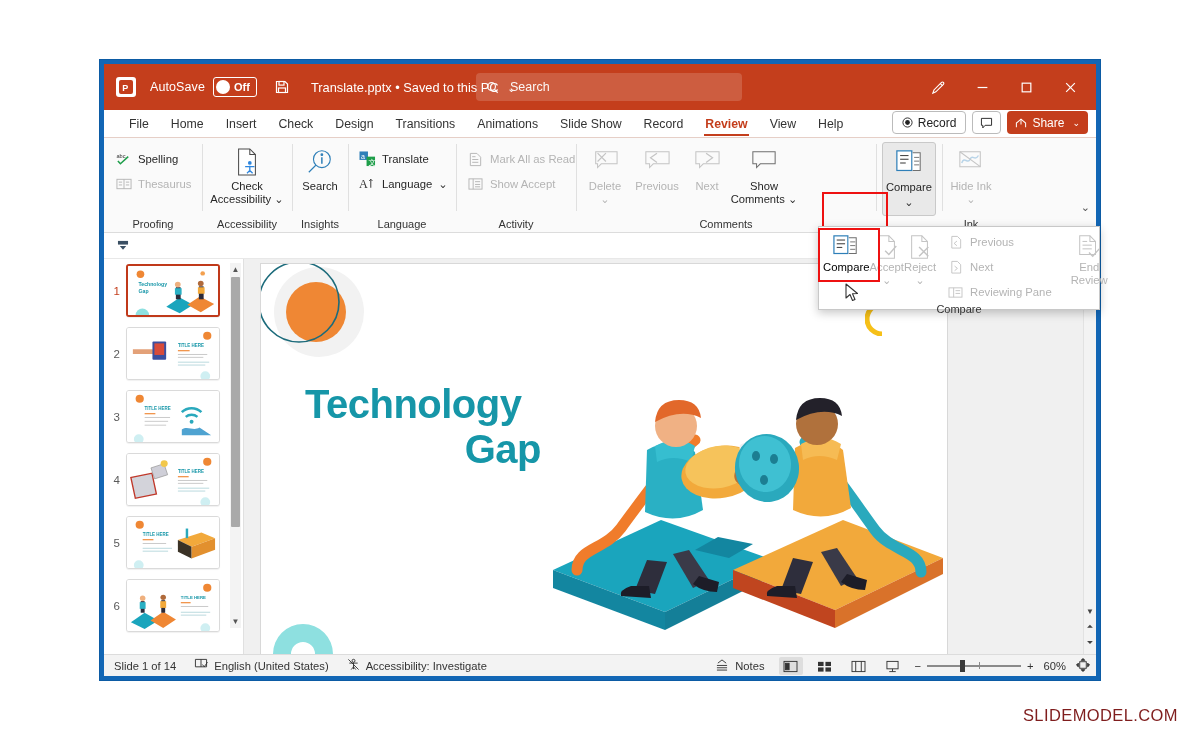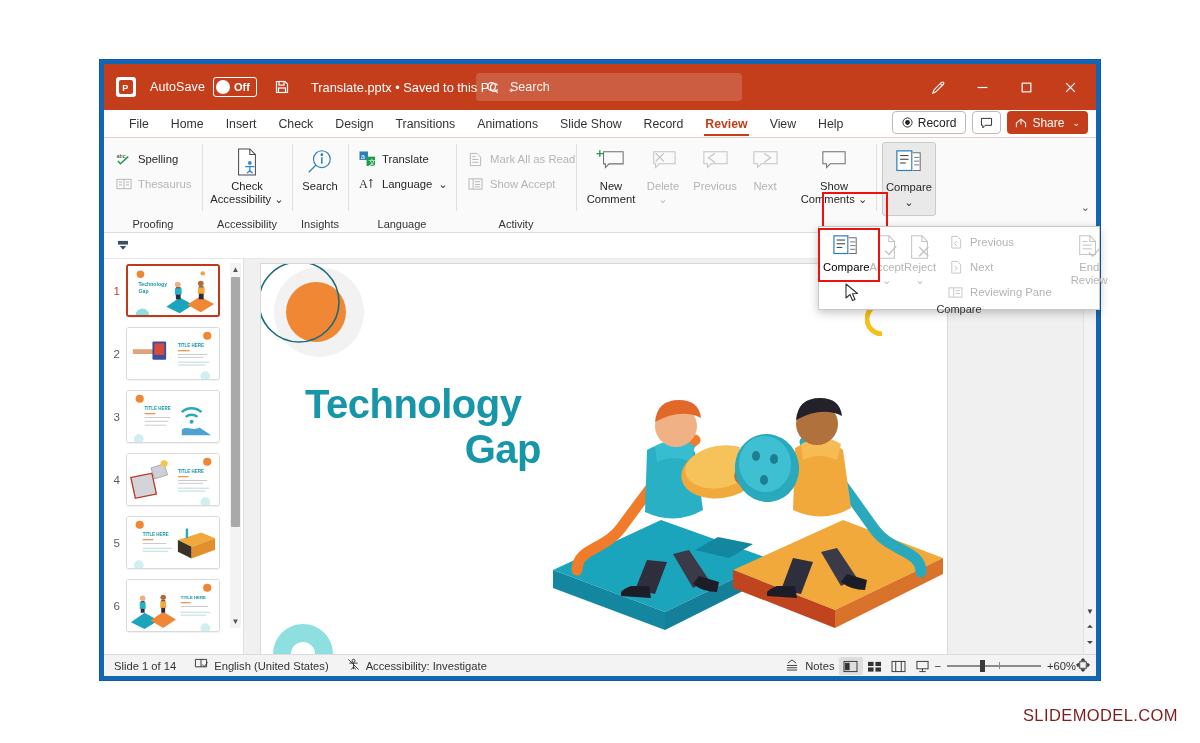--- a/index.html
+++ b/index.html
@@ -284,21 +284,21 @@
   .statusbar {
     position: relative;
     height: 22px; width: 100%;
     background: #f3f3f3;
     border-top: 1px solid #dcdcdc;
     display: flex; align-items: center;
     font-size: 11.2px; color: #333;
     padding-left: 10px;
   }
   .sb-item { display:flex; align-items:center; gap:6px; margin-right: 18px; white-space: nowrap; }
-  .sb-right { position:absolute; right: 6px; top:0; height:22px; display:flex; align-items:center; }
+  .sb-right { position:absolute; right: 6px; top:0; height:22px; display:flex; align-items:center; gap: 10px; }
   .view-btn { width: 24px; height: 18px; display:flex; align-items:center; justify-content:center; border-radius:2px; }
   .view-btn.active { background: #dedede; }
   .zoom-slider { display:flex; align-items:center; gap: 6px; }
   .zoom-track { width: 94px; height: 1.5px; background: #8a8a8a; position: relative; }
   .zoom-track .handle { position:absolute; left: 33px; top: -5px; width: 5px; height: 12px; background: #3a3a3a; }
   .zoom-track .mid { position:absolute; left: 52px; top: -3px; width: 1px; height: 7px; background: #8a8a8a; }
 
   .watermark {
     position: absolute; right: 22px; bottom: 18px;
     font-size: 16.5px; color: #7f1d1d; letter-spacing: 0.4px;
@@ -534,29 +534,20 @@
               </span>
               <span>Show Accept</span>
             </div>
           </div>
         </div>
         <div class="rgroup-label">Activity</div>
       </div>
 
       <div class="rgroup" style="width:300px">
         <div class="rgroup-items" style="gap:0">
-          <div class="rbtn-big" style="width:58px">
-            <span class="ico">
-              <svg width="30" height="28" viewBox="0 0 32 30" fill="none" stroke="#6f6f6f" stroke-width="1.1">
-                    <path d="M8 4h21v13H14l-4 4v-4H8z"></path>
-                    <path d="M4 2.5v7M0.5 6h7" stroke="#1e9e4a" stroke-width="1.5"></path>
-                  </svg>
-            </span>
-            <span class="lbl">New Comment</span>
-          </div>
           <div class="rbtn-big dis" style="width:46px">
             <span class="ico">
               <svg width="30" height="26" viewBox="0 0 32 28" fill="none" stroke="#c4c4c4" stroke-width="1.1">
                     <path d="M6 3h23v13H12l-4 4v-4H6z"></path>
                     <path d="M8 4.5l9 9M17 4.5l-9 9" stroke="#c4c4c4" stroke-width="1.3"></path>
                   </svg>
             </span>
             <span class="lbl">
               <span>Delete</span><br>
               <span>⌄</span>
@@ -573,32 +564,33 @@
           </div>
           <div class="rbtn-big dis" style="width:42px">
             <span class="ico">
               <svg width="30" height="26" viewBox="0 0 32 28" fill="none" stroke="#c4c4c4" stroke-width="1.1">
                     <path d="M4 3h25v13H12l-4 4v-4H4z"></path>
                     <path d="M15 4.5l7 5-7 5" stroke="#c4c4c4" stroke-width="1.3"></path>
                   </svg>
             </span>
             <span class="lbl">Next</span>
           </div>
-          <div class="rbtn-big" style="width:72px; margin-left:12px">
+          <div class="rbtn-big" style="width:72px; ">
             <span class="ico">
               <svg width="30" height="26" viewBox="0 0 32 28" fill="none" stroke="#6f6f6f" stroke-width="1.1">
                     <path d="M4 3h24v13H12l-4 4v-4H4z"></path>
                   </svg>
             </span>
             <span class="lbl">
               <span>Show Comments</span>
               <span>⌄</span>
             </span>
           </div>
         </div>
+        <div class="rgroup-label">Comments</div>
       </div>
 
       <div class="rgroup" style="width:66px">
         <div class="rgroup-items" style="justify-content:center">
           <div class="rbtn-big selected" style="width:56px;min-height:74px">
             <span class="ico">
               <svg width="30" height="28" viewBox="0 0 32 30" fill="none">
                     <rect x="3" y="2" width="16" height="21" fill="#fff" stroke="#2e7fb8" stroke-width="1.3"></rect>
                     <line x1="6.5" y1="7" x2="15.5" y2="7" stroke="#4a4a4a" stroke-width="1.2"></line>
                     <line x1="6.5" y1="11" x2="15.5" y2="11" stroke="#4a4a4a" stroke-width="1.2"></line>
@@ -609,20 +601,38 @@
                     <line x1="21.5" y1="17" x2="27" y2="17" stroke="#6f6f6f" stroke-width="1"></line>
                   </svg>
             </span>
             <span class="lbl">Compare</span>
             <span class="lbl">⌄</span>
           </div>
         </div>
         <div class="rgroup-label"></div>
       </div>
 
+      <div class="rgroup" style="width:58px">
+        <div class="rgroup-items" style="justify-content:center">
+          <div class="rbtn-big dis" style="width:48px">
+            <span class="ico">
+              <svg width="28" height="26" viewBox="0 0 30 28" fill="none" stroke="#c4c4c4" stroke-width="1.1">
+                    <path d="M3 3h22v16H3z"></path>
+                    <path d="M5 15c3-8 6 2 9-4s5 3 9-4" stroke="#b8d4e8" stroke-width="1.6"></path>
+                    <line x1="3" y1="3" x2="25" y2="19" stroke="#c4c4c4" stroke-width="1.1"></line>
+                  </svg>
+            </span>
+            <span class="lbl">
+              <span>Hide Ink</span>
+              <span>⌄</span>
+            </span>
+          </div>
+        </div>
+        <div class="rgroup-label">Ink</div>
+      </div>
 
       <div class="ribbon-collapse">⌄</div>
     </div>
 
     <div class="workarea">
       <div class="subbar">
         <span class="mini">
           <svg width="12" height="11" viewBox="0 0 13 12" fill="#3a4f63">
                 <path d="M1 1h11v4H1z"></path>
                 <path d="M3 6.5h7l-3.5 4z"></path>

